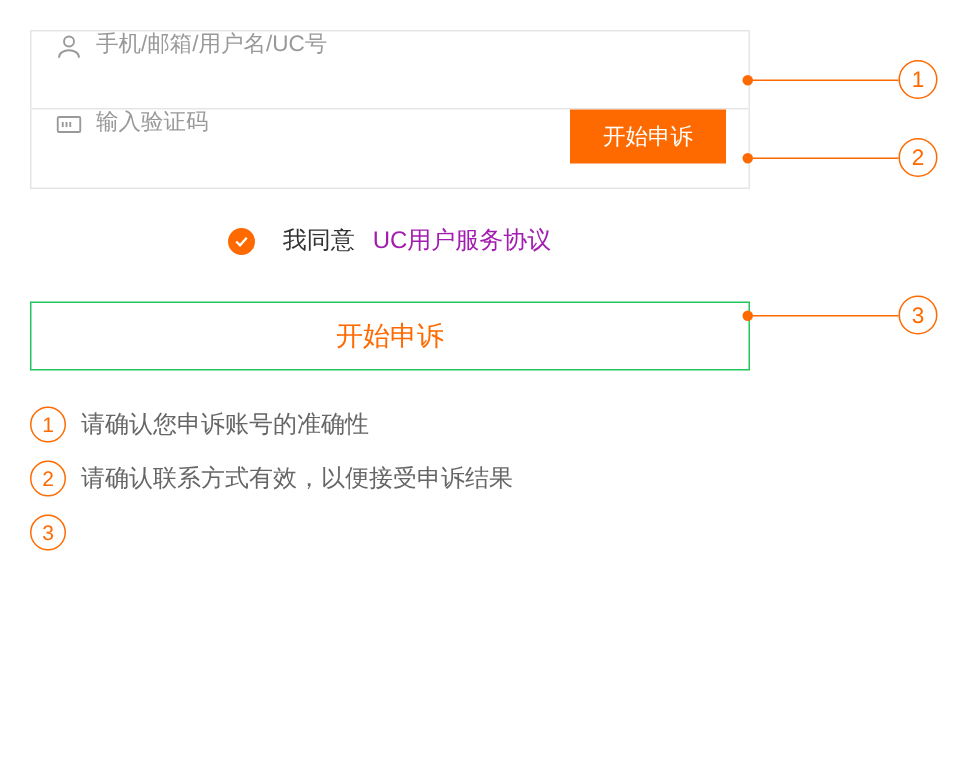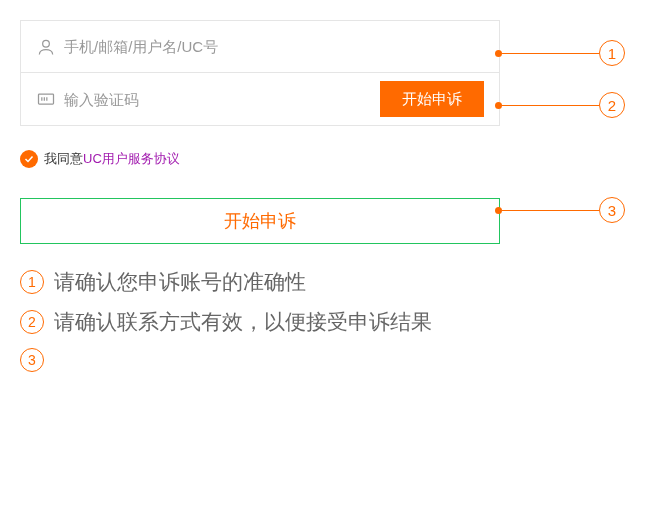--- a/index.html
+++ b/index.html
@@ -14,21 +14,21 @@
       height: 512px;
       position: relative;
       padding: 20px;
     }
     .form-box {
       border: 1px solid #e5e5e5;
       width: 480px;
     }
     .form-row {
       display: flex;
-      align-items: center;
+      align-items: flex-start;
       border-bottom: 1px solid #e5e5e5;
       height: 52px;
       padding: 0 15px;
       position: relative;
     }
     .form-row:last-child {
       border-bottom: none;
     }
     .icon-cell {
       width: 28px;
@@ -87,24 +87,25 @@
       color: #ff6a00;
       display: flex;
       align-items: center;
       justify-content: center;
       font-size: 15px;
       background: #fff;
     }
     .agreement {
       display: flex;
       align-items: center;
-      justify-content: flex-start;
+      justify-content: center;
       margin-top: 24px;
       width: 480px;
-      font-size: 13px;
+      font-size: 16px;
+      gap: 12px;
     }
     .agreement-check {
       width: 18px;
       height: 18px;
       border-radius: 50%;
       background: #ff6a00;
       color: #fff;
       display: flex;
       align-items: center;
       justify-content: center;
@@ -144,21 +145,21 @@
       border-radius: 50%;
       color: #ff6a00;
       display: flex;
       align-items: center;
       justify-content: center;
       font-size: 14px;
       margin-right: 10px;
     }
     .note-text {
       color: #666;
-      font-size: 21px;
+      font-size: 16px;
     }
   </style>
 </head>
 <body>
 
 
 
 <div class="form-box">
   <div class="form-row">
     <span class="icon-cell">

